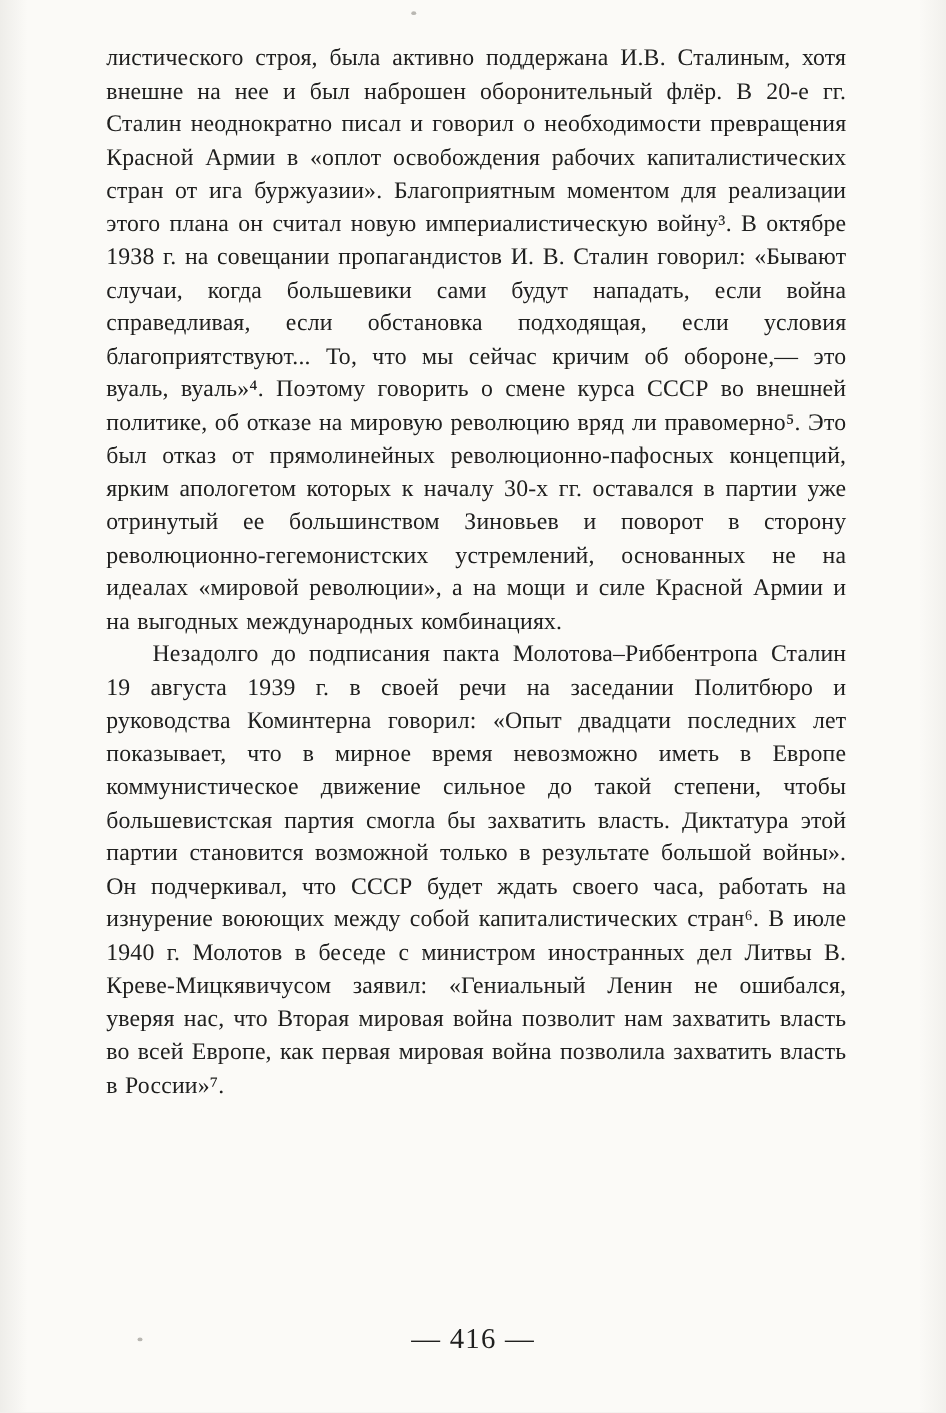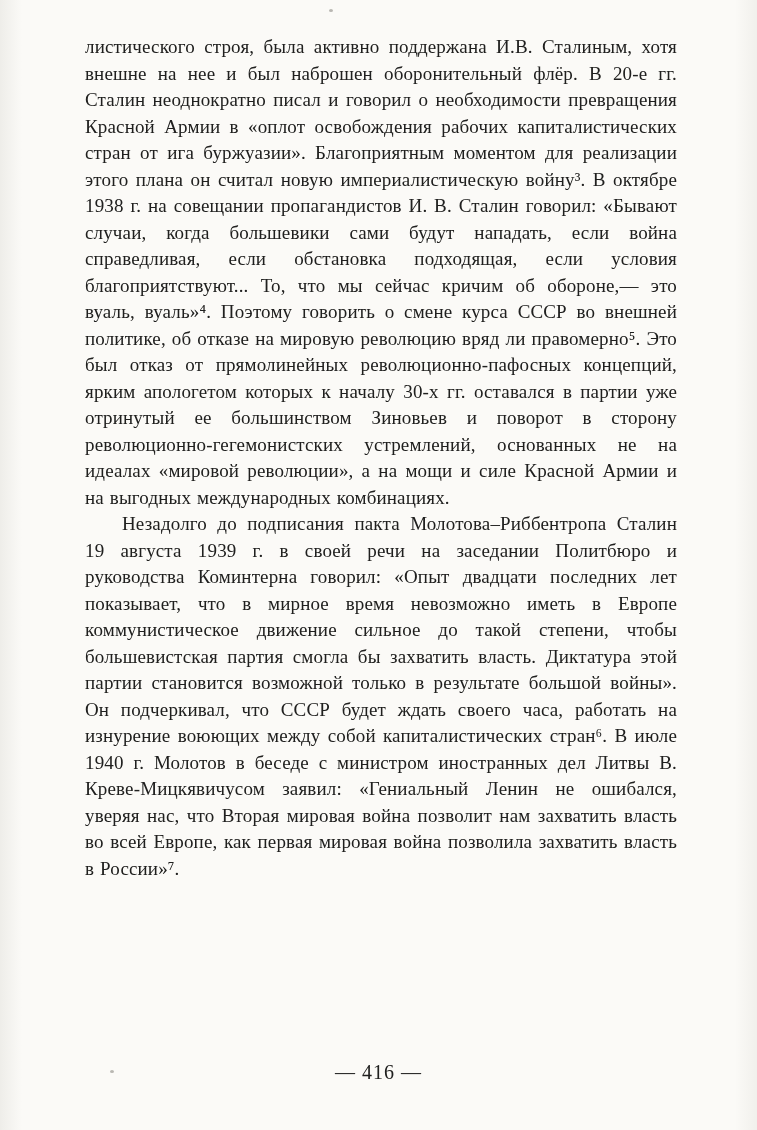--- a/index.html
+++ b/index.html
@@ -36,21 +36,21 @@
   }
   .para.indent {
     text-indent: 37px;
   }
   .page-number {
     position: absolute;
     left: 0;
     right: 0;
     bottom: 46px;
     text-align: center;
-    font-size: 20px;
+    font-size: 23px;
     color: #20201f;
     letter-spacing: 1px;
   }
   .scan-artifact {
     position: absolute;
     background: #b9b7b2;
     border-radius: 50%;
   }
   .artifact-top { top: 9px; left: 329px; width: 4px; height: 3px; }
   .artifact-bottom { bottom: 57px; left: 110px; width: 4px; height: 3px; }

